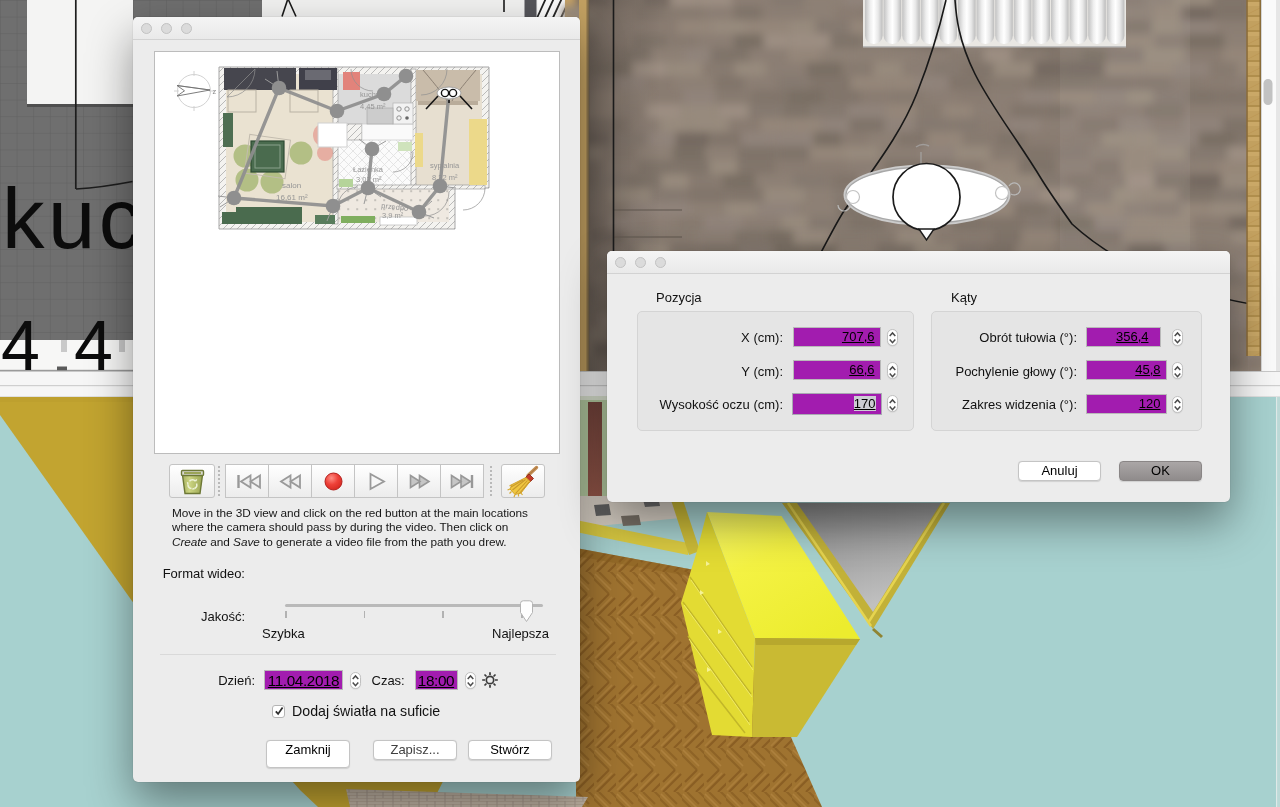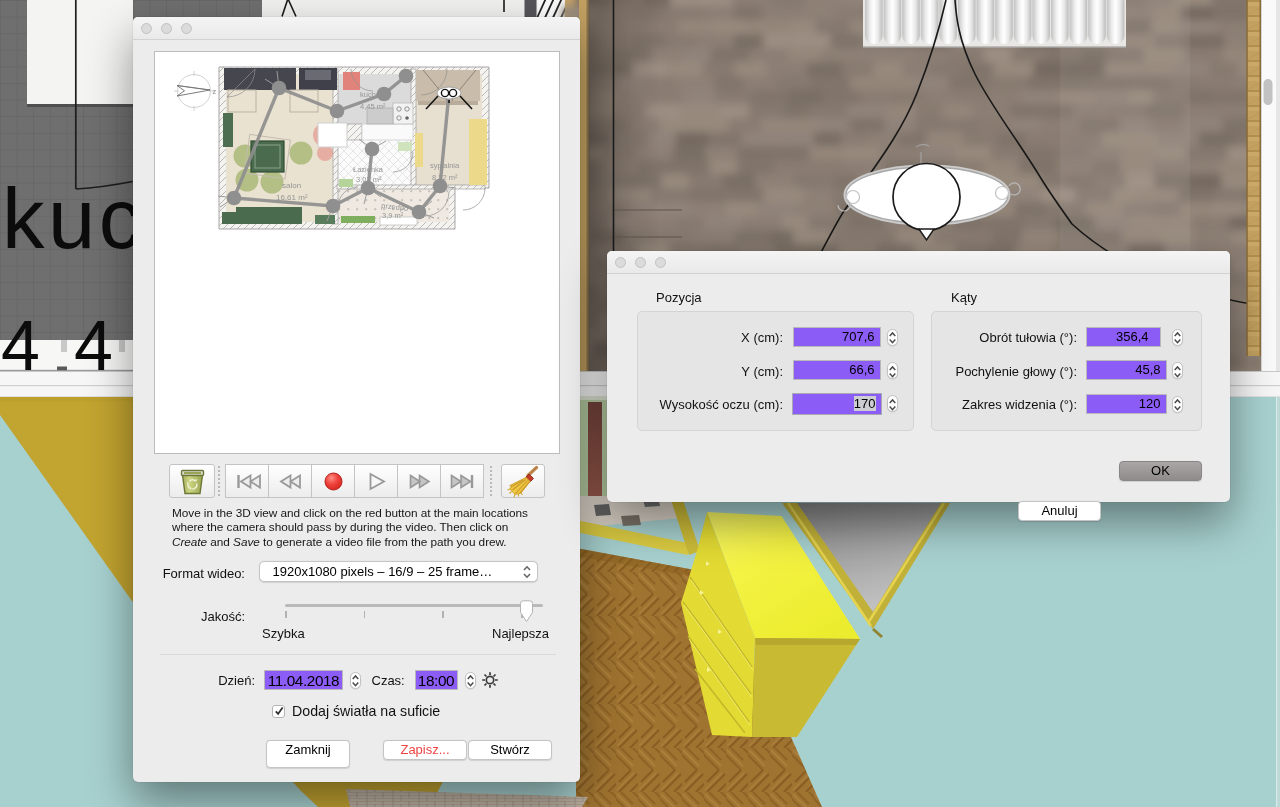--- a/index.html
+++ b/index.html
@@ -8,22 +8,22 @@
  box-shadow:0 20px 45px rgba(0,0,0,0.42),0 0 1px rgba(0,0,0,0.35);}
 .tbar{position:absolute;left:0;top:0;right:0;height:22px;border-radius:5px 5px 0 0;
  background:linear-gradient(#f4f4f4,#e9e9e9);border-bottom:1px solid #d2d2d2;}
 .lights{position:absolute;left:8px;top:5.8px;display:flex;}
 .lights i{display:block;width:11.4px;height:11.4px;border-radius:50%;
  background:#dbdbdb;border:0.8px solid #c2c2c2;margin-right:8.6px;box-sizing:border-box;}
 .ttl{position:absolute;left:0;right:0;top:0;height:22px;line-height:23px;text-align:center;
  font-size:13px;}
 .abs{position:absolute;}
 .lbl{position:absolute;font-size:13px;color:#111;white-space:nowrap;}
-.fld{position:absolute;background:#8b5cf6;border:1px solid #b9b9b9;box-sizing:border-box;
- font-size:13px;color:#000;}
+.fld{position:absolute;background:#a21caf;border:1px solid #b9b9b9;box-sizing:border-box;
+ font-size:13px;color:#000;text-decoration:underline;}
 .btn{position:absolute;background:#fff;border:1px solid #c4c4c4;border-radius:4px;
  box-sizing:border-box;font-size:13px;color:#000;text-align:center;
  box-shadow:0 0.5px 1px rgba(0,0,0,0.12);}
 .stp{position:absolute;width:11px;height:17px;background:#fff;border:1px solid #c0c0c0;
  border-radius:5.5px;box-sizing:border-box;box-shadow:0 0.5px 1px rgba(0,0,0,0.1);}
 .stp svg{position:absolute;left:0.8px;top:1.5px;}
 .grp{position:absolute;background:#e5e5e5;border:1px solid #d4d4d4;border-radius:5px;}
 .glbl{position:absolute;font-size:13px;color:#111;}
 .tbtn{position:absolute;background:linear-gradient(#ffffff,#ececec);border:1px solid #c4c4c4;box-sizing:border-box;}
 </style></head>
@@ -959,24 +959,20 @@
 <path d="M23.5,14.5 L10.5,25 M21,15 L9,22 M25.5,15.5 L13.5,28.5 M27,17 L17.5,28.5" stroke="#c9992b" stroke-width="1.1"></path>
 <path d="M10,19.5 l-2.5,1.5 M8,24 l-2.5,1 M9.5,26.5 l-2,2 M13,29.5 l-1,2.4 M16.5,29 l0,2.4 M19,28 l1.5,2" stroke="#d8ab33" stroke-width="1.2" fill="none"></path>
 </g>
         </svg>
 </div>
 <div class="abs" style="left:39px;top:489px;width:400px;text-align:left;font-size:11.8px;
 font-weight:400;color:#161616;line-height:14.3px;letter-spacing:-0.05px;">Move in the 3D view and click on the red button at the main locations<br>
 where the camera should pass by during the video. Then click on<br>
 <i>Create</i> and <i>Save</i> to generate a video file from the path you drew.</div>
 <div class="lbl" style="left:26px;top:548.5px;width:86px;text-align:right;">Format wideo:</div>
-<div class="btn" style="left:125.5px;top:544px;width:279px;height:20.5px;line-height:19px;text-align:left;padding-left:13px;border-radius:5px;">1920x1080 pixels – 16/9 – 25 frame…
-<svg width="10" height="14" viewBox="0 0 10 14" style="position:absolute;right:5px;top:2.5px;">
-<path d="M2,5 L5,1.8 L8,5 M2,9 L5,12.2 L8,9" fill="none" stroke="#666" stroke-width="1.6"></path>
-        </svg></div>
 <div class="lbl" style="left:40px;top:591.5px;width:72px;text-align:right;">Jakość:</div>
 <div class="abs" style="left:152px;top:586.5px;width:258px;height:3px;background:#b9b9b9;border-radius:2px;"></div>
 <div class="abs" style="left:152.3px;top:594px;width:1.6px;height:7px;background:#b2b2b2;"></div>
 <div class="abs" style="left:230.8px;top:594px;width:1.6px;height:7px;background:#b2b2b2;"></div>
 <div class="abs" style="left:309.4px;top:594px;width:1.6px;height:7px;background:#b2b2b2;"></div>
 <div class="abs" style="left:388px;top:594px;width:1.6px;height:7px;background:#b2b2b2;"></div>
 <svg width="17" height="23" viewBox="0 0 17 23" style="position:absolute;left:384.5px;top:582.5px;">
 <path d="M2.5,3.5 Q2.5,0.8 5.2,0.8 L11.8,0.8 Q14.5,0.8 14.5,3.5 L14.5,12.5 L8.5,21.5 L2.5,12.5 Z" fill="#fefefe" stroke="#b3b3b3" stroke-width="1"></path>
       </svg>
 <div class="lbl" style="left:129px;top:608.5px;">Szybka</div>
@@ -1003,21 +999,21 @@
 </g>
       </svg>
 <div class="abs" style="left:138.5px;top:687.5px;width:13.5px;height:13.5px;background:#fff;
 border:1px solid #b5b5b5;border-radius:3px;box-sizing:border-box;">
 <svg width="12" height="12" viewBox="0 0 12 12" style="position:absolute;left:0.2px;top:-0.5px;">
           <path d="M2.8,6.4 L5.1,8.9 L9.6,2.6" fill="none" stroke="#2e2e2e" stroke-width="1.8"></path>
         </svg>
       </div>
 <div class="lbl" style="left:159px;top:686px;font-size:14.2px;">Dodaj światła na suficie</div>
 <div class="btn" style="left:133px;top:723px;width:84px;height:28px;line-height:18.5px;">Zamknij</div>
-<div class="btn" style="left:250px;top:723px;width:84px;height:19.5px;line-height:18.5px;color:#ef4444;">Zapisz...</div>
+<div class="btn" style="left:240px;top:723px;width:84px;height:19.5px;line-height:18.5px;color:#404040;">Zapisz...</div>
 <div class="btn" style="left:335px;top:723px;width:84px;height:19.5px;line-height:18.5px;">Stwórz</div>
 </div>
 <div class="dlg" style="left:607px;top:251px;width:623px;height:251px;">
 <div class="tbar"></div>
       <div class="lights">
         <i></i>
         <i></i>
         <i></i>
       </div>
 <div class="glbl" style="left:49px;top:39px;">Pozycja</div>
@@ -1059,15 +1055,15 @@
           <path d="M1.7,5 L4.5,1.9 L7.3,5 M1.7,8.6 L4.5,11.7 L7.3,8.6" fill="none" stroke="#4a4a4a" stroke-width="1.5"></path>
         </svg>
       </div>
 <div class="lbl" style="left:327px;top:146px;width:143px;text-align:right;">Zakres widzenia (°):</div>
 <div class="fld" style="left:478.5px;top:142.5px;width:81px;height:20px;line-height:18.5px;text-align:right;padding-right:5px;">120</div>
 <div class="stp" style="left:564.5px;top:144.5px;">
         <svg width="9" height="14" viewBox="0 0 9 14">
           <path d="M1.7,5 L4.5,1.9 L7.3,5 M1.7,8.6 L4.5,11.7 L7.3,8.6" fill="none" stroke="#4a4a4a" stroke-width="1.5"></path>
         </svg>
       </div>
-<div class="btn" style="left:411px;top:210px;width:83px;height:19.5px;line-height:18.5px;margin-top:40px;">Anuluj</div>
+<div class="btn" style="left:411px;top:210px;width:83px;height:19.5px;line-height:18.5px;">Anuluj</div>
 <div class="btn" style="left:512px;top:210px;width:83px;height:19.5px;line-height:18.5px;background:linear-gradient(#aaa6a6,#8f8b8b);border-color:#8a8686;color:#000;">OK</div>
 </div>
 </div>
 </body></html>

